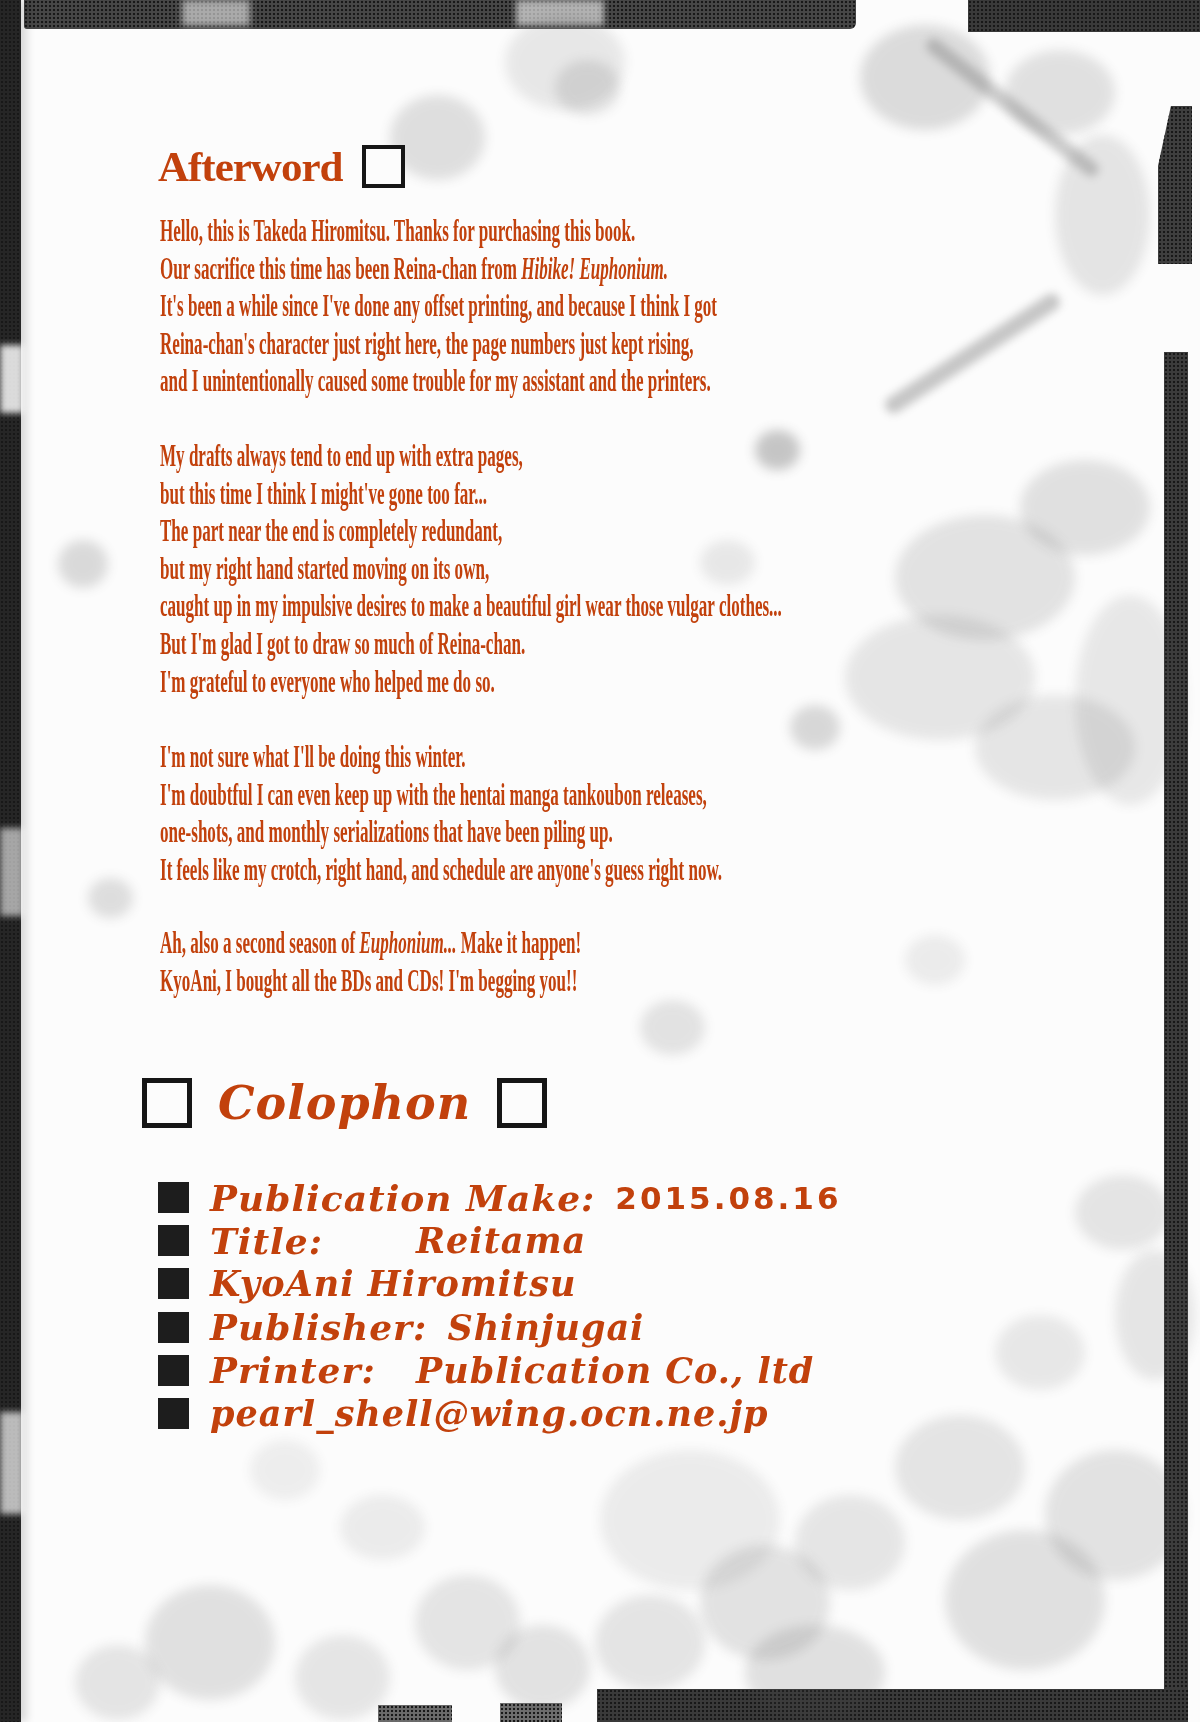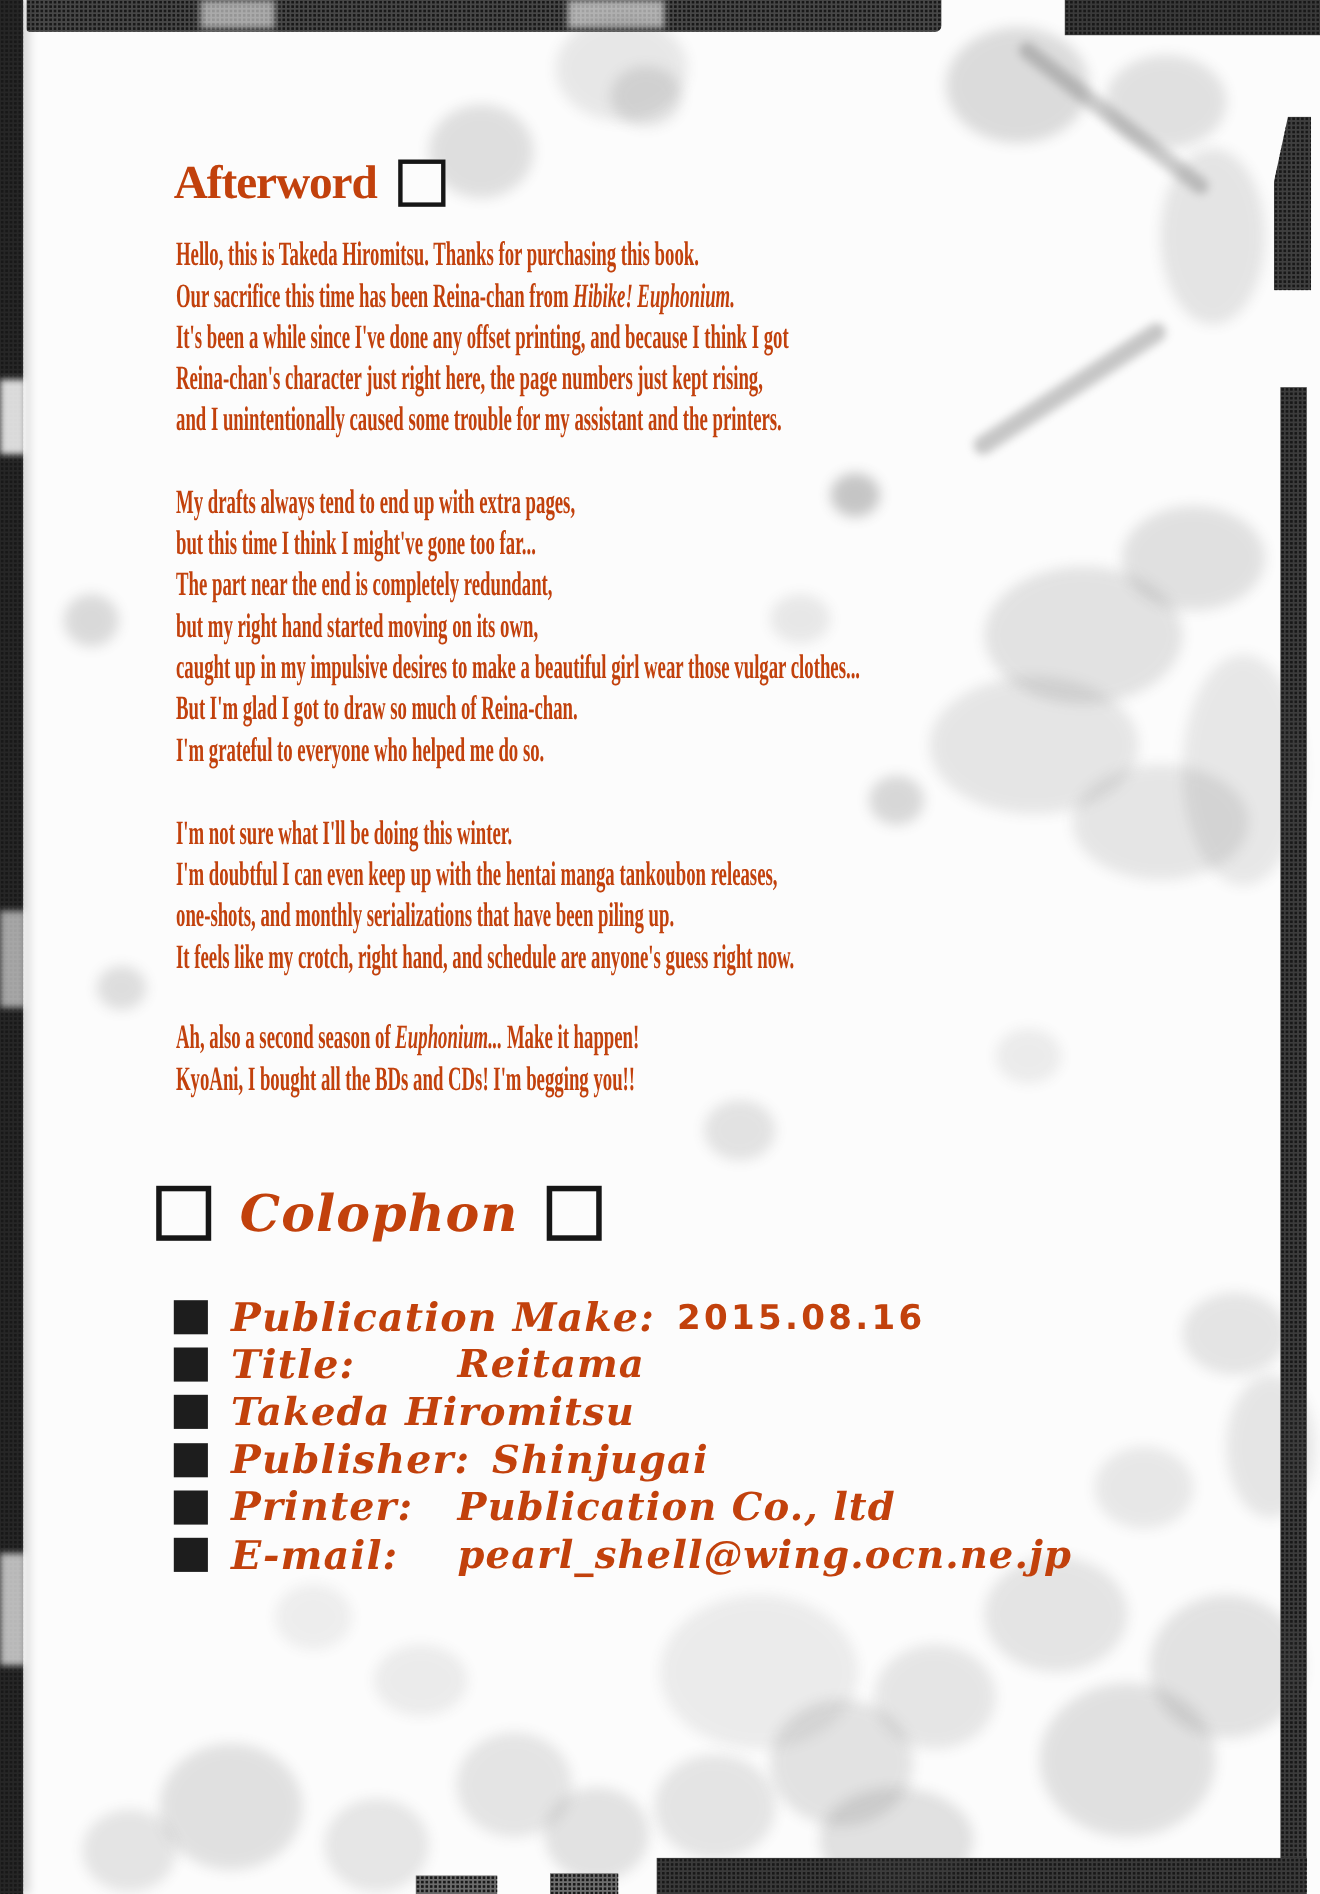--- a/index.html
+++ b/index.html
@@ -160,32 +160,31 @@
       <span class="lbl script">Publication Make:</span>
       <span class="val date">2015.08.16</span>
     </div>
     <div class="col-row">
       <span class="bullet"></span>
       <span class="lbl script">Title:</span>
       <span class="val script">Reitama</span>
     </div>
     <div class="col-row">
       <span class="bullet"></span>
-      <span class="val script">Takeda Hiromitsu</span>
+      <span class="val script">KyoAni Hiromitsu</span>
     </div>
     <div class="col-row">
       <span class="bullet"></span>
       <span class="lbl script">Publisher:</span>
       <span class="val script">Shinjugai</span>
     </div>
     <div class="col-row">
       <span class="bullet"></span>
       <span class="lbl script">Printer:</span>
       <span class="val script">Publication Co., ltd</span>
     </div>
     <div class="col-row">
       <span class="bullet"></span>
-      <span class="lbl script">E-mail:</span>
       <span class="val script">pearl_shell@wing.ocn.ne.jp</span>
     </div>
   </div>
 
 </div>
 
 </body></html>

